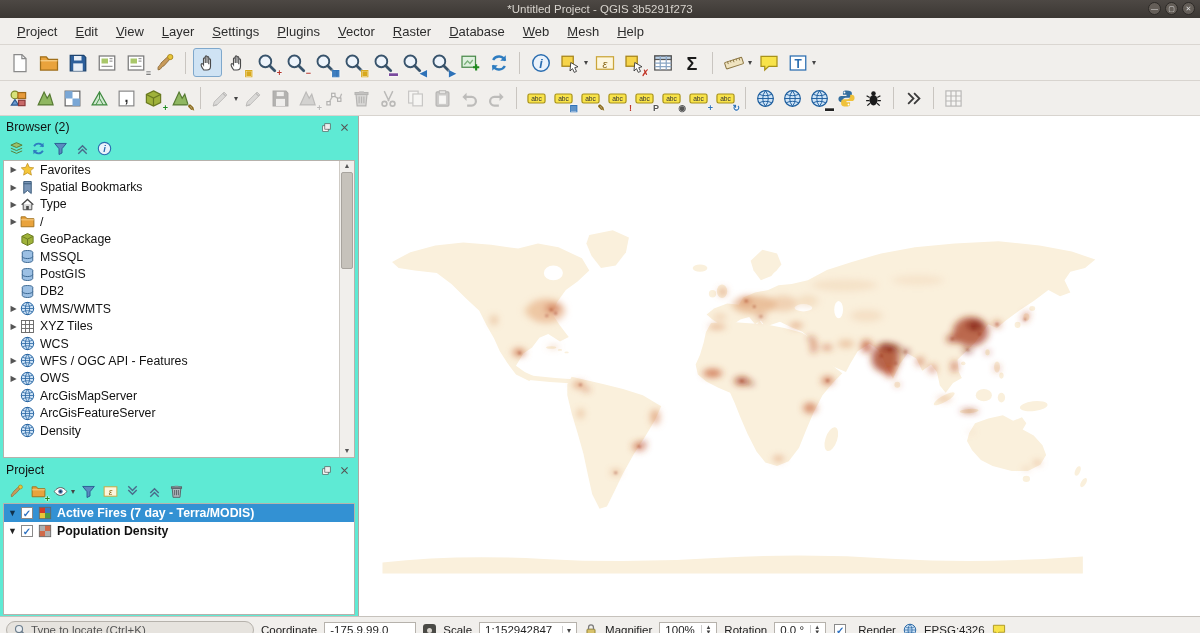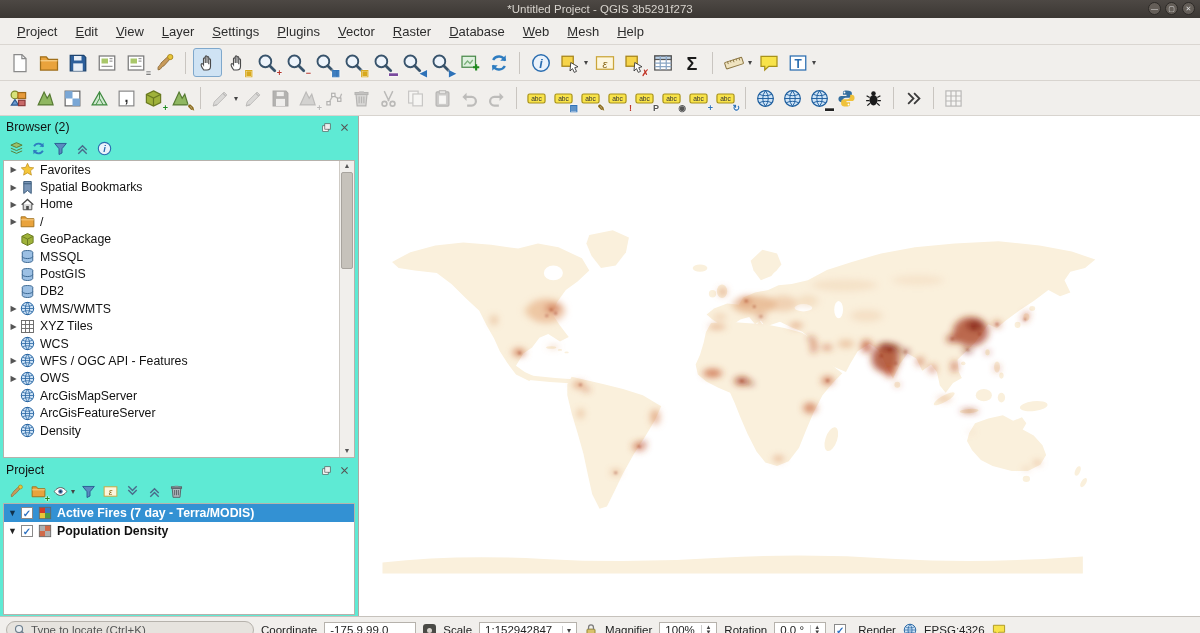--- a/index.html
+++ b/index.html
@@ -860,21 +860,21 @@
                 </span>
                 <span>Spatial Bookmarks</span>
               </div>
               <div class="trow">
                 <span class="arr">▶</span>
                 <span class="tic">
                   <svg viewBox="0 0 16 16">
                     <use href="#i-home"></use>
                   </svg>
                 </span>
-                <span>Home</span>
+                <span>Type</span>
               </div>
               <div class="trow">
                 <span class="arr">▶</span>
                 <span class="tic">
                   <svg viewBox="0 0 16 16">
                     <use href="#i-folder"></use>
                   </svg>
                 </span>
                 <span>/</span>
               </div>

